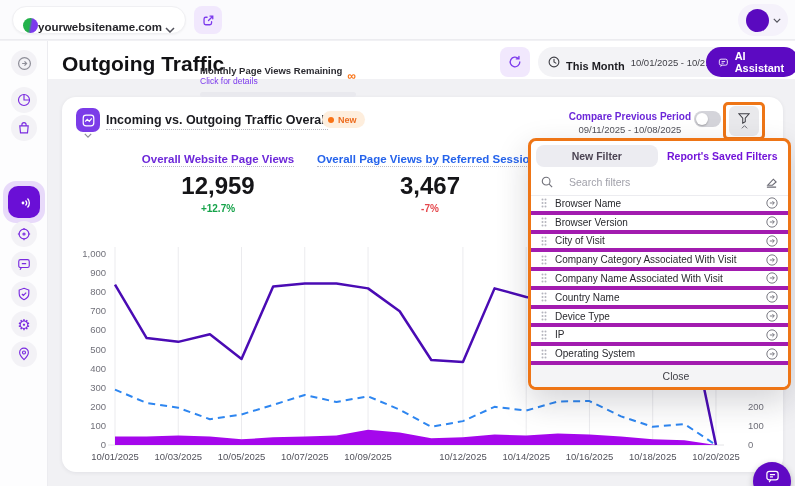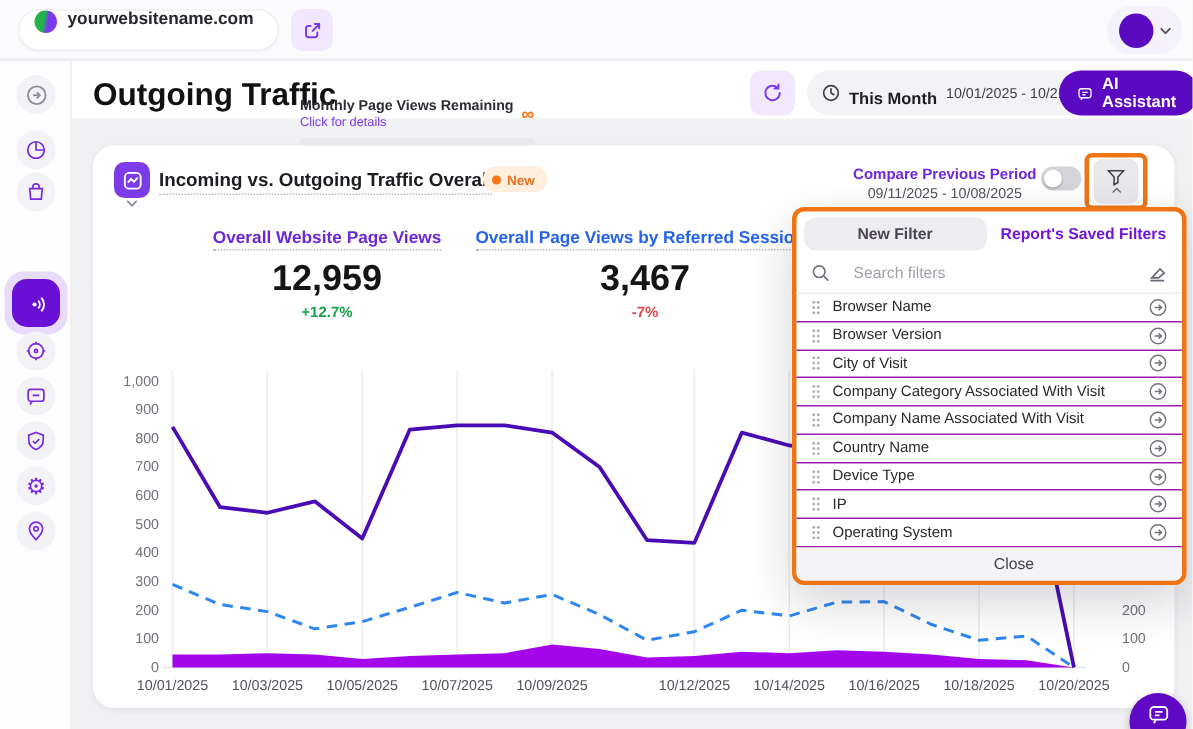--- a/index.html
+++ b/index.html
@@ -2,21 +2,21 @@
 <html><head>
 <meta charset="utf-8">
 <style>
   * { margin:0; padding:0; box-sizing:border-box; }
   html,body { width:795px; height:486px; overflow:hidden; }
   body { font-family:"Liberation Sans", sans-serif; background:#f1f1f4; position:relative; color:#18181b; }
   svg { display:block; }
 
   
   .topbar { position:absolute; left:0; top:0; width:795px; height:40px; background:#fbfbfd; border-bottom:1px solid #ececf0; z-index:30; }
-  .site-pill { position:absolute; left:12px; top:6px; height:28px; width:174px; background:#fff; border:1px solid #f0f0f3; border-radius:14px; display:flex; align-items:flex-start; padding:0 10px; gap:7px; box-shadow:0 1px 2px rgba(0,0,0,.04); cursor:pointer; }
+  .site-pill { position:absolute; left:12px; top:6px; height:28px; width:174px; background:#fff; border:1px solid #f0f0f3; border-radius:14px; display:flex; align-items:flex-end; padding:0 10px; box-shadow:0 1px 2px rgba(0,0,0,.04); cursor:pointer; }
   .site-logo { width:15px; height:15px; border-radius:50%; background:linear-gradient(100deg,#23b24b 42%,#7c3aed 58%); flex:none; }
   .site-name { font-size:11.5px; font-weight:bold; color:#26262b; flex:1; }
   .icon-btn { position:absolute; width:28px; height:28px; border-radius:8px; background:#f1e8fd; display:flex; align-items:center; justify-content:center; cursor:pointer; }
   .ext-btn { left:194px; top:6px; }
   .avatar-wrap { position:absolute; right:7px; top:4px; width:50px; height:32px; border-radius:16px; background:#f5f2fb; display:flex; align-items:center; justify-content:center; gap:4px; cursor:pointer; }
   .avatar { width:23px; height:23px; border-radius:50%; background:#5a0abf; }
 
   
   .sidebar { position:absolute; left:0; top:41px; width:48px; height:445px; background:#fdfdfe; border-right:1px solid #ececf0; z-index:25; }
   .side-item { position:absolute; left:11px; width:26px; height:26px; border-radius:50%; background:#f3f2f6; display:flex; align-items:center; justify-content:center; cursor:pointer; }
@@ -75,21 +75,21 @@
   
   .filter-panel { position:absolute; left:466px; top:41px; width:263px; height:252px; background:#fff; border:3px solid #ee7516; border-radius:8px; box-shadow:0 12px 32px rgba(20,20,40,.18); z-index:15; display:flex; flex-direction:column; }
   .fp-tabs { display:flex; padding:4px 5px 3px; gap:4px; }
   .fp-tab { flex:1; height:22px; border-radius:8px; display:flex; align-items:center; justify-content:center; font-size:10.5px; font-weight:bold; cursor:pointer; }
   .fp-tab.active { background:#ececf1; color:#4b4453; }
   .fp-tab.inactive { color:#7214d9; }
   .fp-search { display:flex; align-items:center; gap:16px; padding:0 10px; height:26px; border-bottom:1px solid #ececf0; }
   .fp-search input { flex:1; border:none; outline:none; font-size:10.5px; color:#3f3f46; font-family:"Liberation Sans", sans-serif; background:transparent; }
   .fp-search input::placeholder { color:#a1a1aa; }
   .fp-list { flex:1; }
-  .fp-row { display:flex; align-items:center; gap:8px; height:18.8px; padding:0 10px; border-bottom:1px solid #a21caf; cursor:pointer; }
+  .fp-row { display:flex; align-items:center; gap:8px; height:18.8px; padding:0 10px; border-bottom:4px solid #a21caf; cursor:pointer; }
   .fp-row-label { flex:1; font-size:10px; color:#29292e; }
   .fp-close { height:22px; background:#f4f4f6; border-radius:0 0 5px 5px; display:flex; align-items:center; justify-content:center; font-size:10.5px; color:#3f3f46; cursor:pointer;padding-left:33px; }
 
   
   .chat-fab { position:absolute; left:753px; top:462px; width:38px; height:38px; border-radius:50%; background:#6009c4; display:flex; align-items:flex-start; justify-content:center; padding-top:7px; z-index:40; cursor:pointer; box-shadow:0 2px 6px rgba(0,0,0,.25); }
 </style>
 </head>
 <body>
 
 <div class="topbar">

